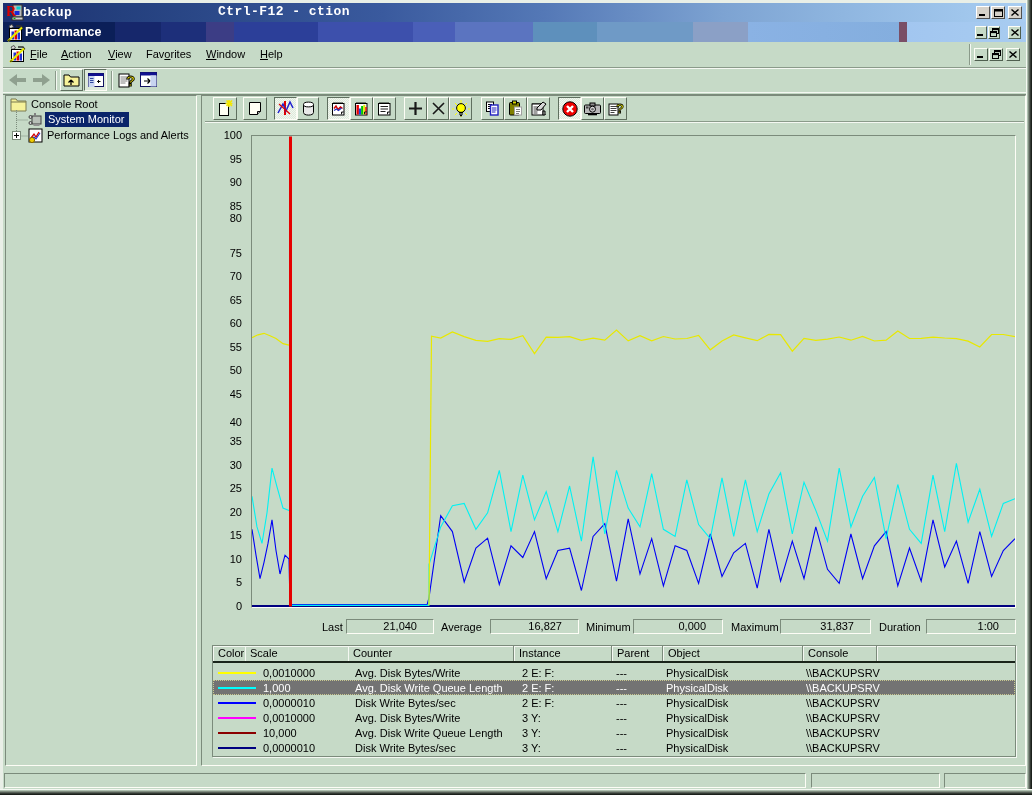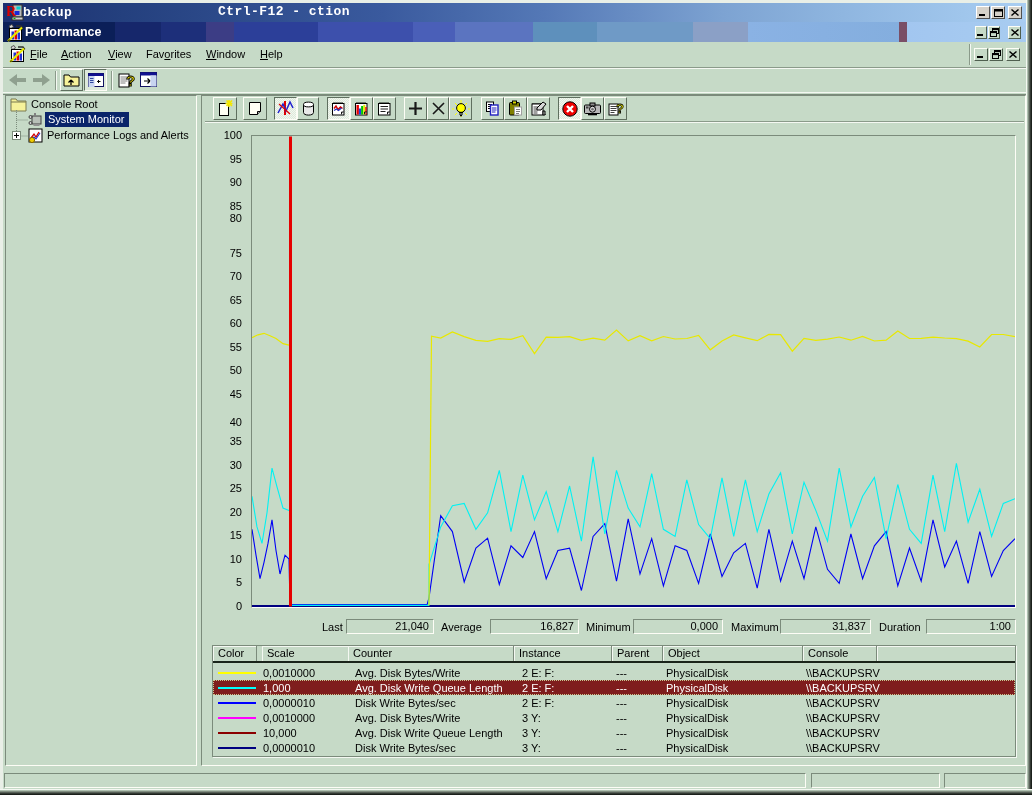--- a/index.html
+++ b/index.html
@@ -4,25 +4,25 @@
 html,body {width:1032px;height:795px;overflow:hidden}
 body {position:relative;font-family:"Liberation Sans",sans-serif;font-size:11px;color:#000;background:#c6dac7}
 .abs {position:absolute}
 .sunken {border:1px solid;border-color:#7b8b7b #fdfdf6 #fdfdf6 #7b8b7b}
 .smbtn {border:1px solid;border-color:#fdfdf6 #5f6f5f #5f6f5f #fdfdf6;background:#c6dac7;display:flex;align-items:center;justify-content:center}
 .smbtn.pressed {border-color:#5f6f5f #fdfdf6 #fdfdf6 #5f6f5f;background:#e4ede2;background-image:repeating-conic-gradient(#f2f7f0 0 25%,#dde9da 0 50%);background-size:2px 2px}
 .tbtn {background:#c6dac7;border:1px solid;border-color:#fdfdf6 #5f6f5f #5f6f5f #fdfdf6;display:flex;align-items:center;justify-content:center}
 .wbtn {display:flex;align-items:center;justify-content:center;border:1px solid;border-color:#fdfdf6 #4f5f4f #4f5f4f #fdfdf6;background:#c6dac7}
 .ylab {left:205px;width:37px;text-align:right;font-size:11px}
 .slab {font-size:11px}
-.sbox {height:15px;border:1px solid;border-color:#7b8b7b #fdfdf6 #fdfdf6 #7b8b7b;font-size:11px;text-align:right;padding-right:4px;background:#c6dac7}
+.sbox {height:15px;border:1px solid;border-color:#7b8b7b #fdfdf6 #fdfdf6 #7b8b7b;font-size:11px;text-align:right;padding-right:16px;background:#c6dac7}
 .mitem {position:absolute;top:6px;font-size:11px}
 .hcell {position:absolute;top:0;height:15px;background:#c6dac7;border-right:1px solid #7b8b7b;box-shadow:inset 1px 1px 0 #f4f8f2;padding:1px 0 0 5px;font-size:11px}
 .lrow {position:absolute;left:0;width:802px;height:15px}
-.lrow.sel {background:#7f1d1d;color:#fff;outline:1px dotted #c8c890;outline-offset:-1px}
+.lrow.sel {background:#737373;color:#fff;outline:1px dotted #c8c890;outline-offset:-1px}
 .sw {position:absolute;left:5px;top:7px;width:38px;height:2px}
 .lc {position:absolute;top:2px;font-size:11px;white-space:nowrap;overflow:hidden}
 u {text-decoration:underline}
 </style></head><body>
 
 <div class="abs" style="left:0;top:0;width:1032px;height:3px;background:#e9efe7"></div>
 <div class="abs" style="left:0;top:0;width:3px;height:795px;background:#e9efe7"></div>
 <div class="abs" style="left:3px;top:3px;width:1026px;height:19px;background:linear-gradient(90deg,#1c3070 0px,#24407e 120px,#3a5a9e 380px,#5478b6 540px,#7da3d2 720px,#8fb6e0 840px,#a0c6ec 960px,#aacef2 1026px)">
   <svg class="abs" style="left:4px;top:1px" width="17" height="17" viewBox="0 0 17 17">
       <rect x="6" y="1" width="9" height="12" fill="#b8b8b8" stroke="#303030"></rect>
@@ -369,21 +369,21 @@
 <div class="abs slab" style="left:586px;top:621px">Minimum</div>
 <div class="abs sbox" style="left:633px;top:619px;width:90px">0,000</div>
 <div class="abs slab" style="left:731px;top:621px">Maximum</div>
 <div class="abs sbox" style="left:780px;top:619px;width:91px">31,837</div>
 <div class="abs slab" style="left:879px;top:621px">Duration</div>
 <div class="abs sbox" style="left:926px;top:619px;width:90px">1:00</div>
 
 <div class="abs" style="left:212px;top:645px;width:804px;height:112px;border:1px solid #7b8b7b;box-shadow:1px 1px 0 #f4f8f2">
   <div class="abs" style="left:0;top:0;width:802px;height:15px">
       <div class="hcell" style="left:0px;width:44px">Color</div>
-      <div class="hcell" style="left:49px;width:111px">Scale</div>
+      <div class="hcell" style="left:32px;width:111px">Scale</div>
       <div class="hcell" style="left:135px;width:166px">Counter</div>
       <div class="hcell" style="left:301px;width:98px">Instance</div>
       <div class="hcell" style="left:399px;width:51px">Parent</div>
       <div class="hcell" style="left:450px;width:140px">Object</div>
       <div class="hcell" style="left:590px;width:74px">Console</div>
       <div class="hcell" style="left:664px;width:139px"></div>
     </div>
   <div class="abs" style="left:0;top:15px;width:802px;height:2px;background:#1a241a"></div>
   <div class="lrow" style="top:19px">
       <div class="sw" style="background:#ffff00"></div>

